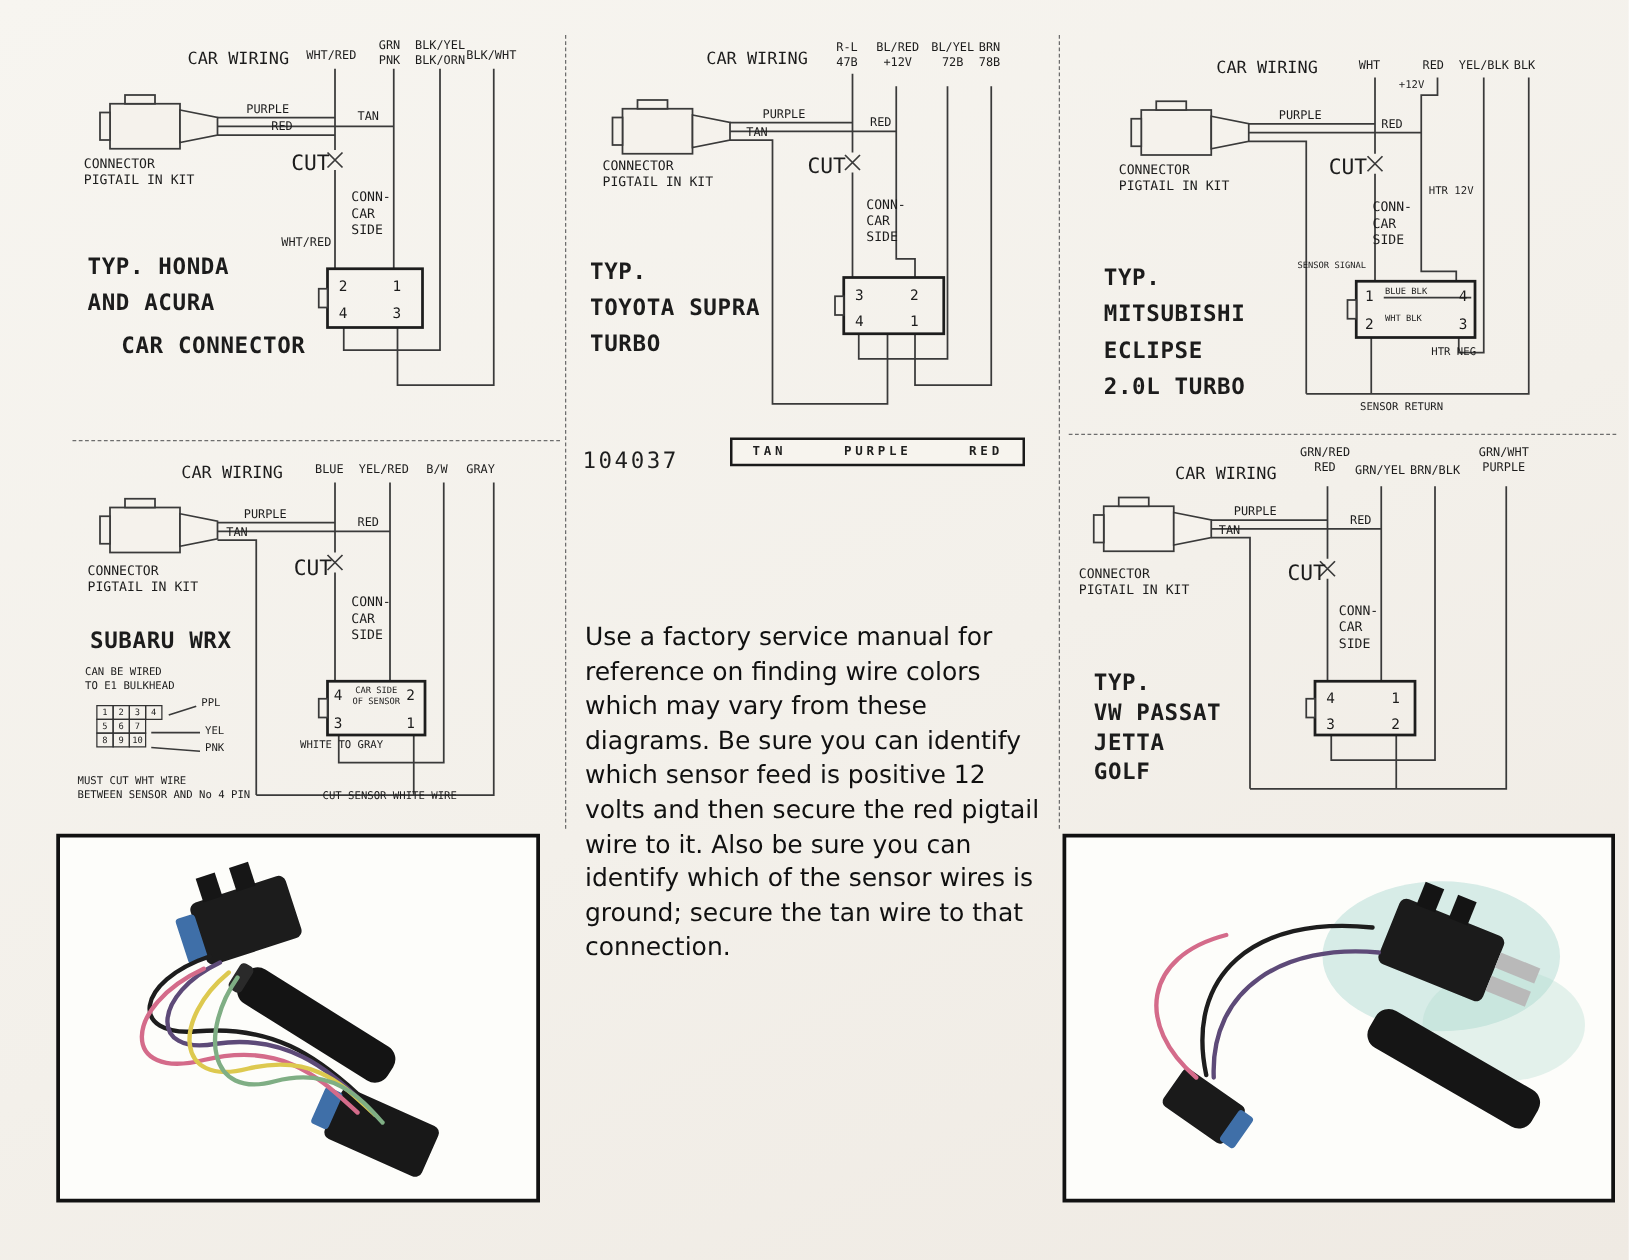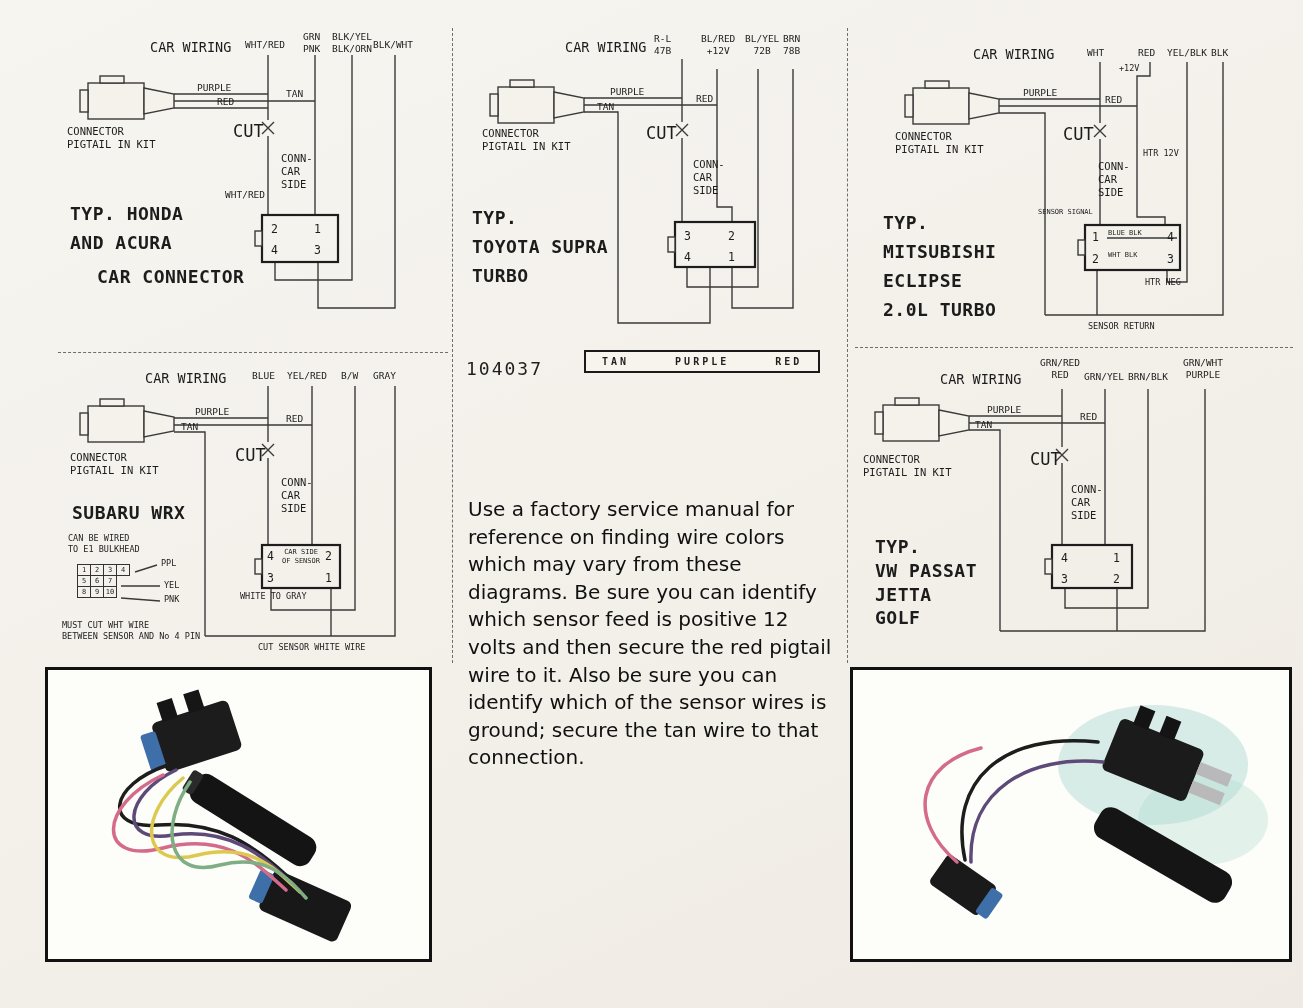--- a/index.html
+++ b/index.html
@@ -89,21 +89,21 @@
       <rect x="20" y="3" width="24" height="7"></rect>
         <path d="M64,15 L94,21 L94,35 L64,41 Z"></path>
     </g>
     <path class="wire" d="M124,73 H222 M124,80 H257 M124,87 H158 V298 H250 V242"></path>
     <path class="wire" d="M222,34 V97 M222,113 V197 M257,44 V182 H272 V197 M298,44 V262 H227 V242 M333,44 V283 H272 V242"></path>
     <path class="wire" d="M216,99 L228,111 M228,99 L216,111"></path>
     <rect class="pinbox" x="215" y="197" width="80" height="45"></rect>
     <rect class="plug" x="208" y="212" width="7" height="15"></rect>
   </svg>
   <span class="lbl f13" style="left:105px;top:14px">CAR WIRING</span>
-  <span class="lbl f9 ctr" style="left:194px;top:8px">R-L
+  <span class="lbl f9 ctr" style="left:209px;top:8px">R-L
 47B</span>
   <span class="lbl f9 ctr" style="left:241px;top:8px">BL/RED
 +12V</span>
   <span class="lbl f9 ctr" style="left:285px;top:8px">BL/YEL
 72B</span>
   <span class="lbl f9 ctr" style="left:323px;top:8px">BRN
 78B</span>
   <span class="lbl f9" style="left:150px;top:61px">PURPLE</span>
   <span class="lbl f9" style="left:236px;top:68px">RED</span>
   <span class="lbl f9" style="left:137px;top:76px">TAN</span>
@@ -222,21 +222,21 @@
   <span class="lbl f8" style="left:109px;top:234px">PNK</span>
   <span class="lbl f8" style="left:7px;top:260px">MUST CUT WHT WIRE
 BETWEEN SENSOR AND  No 4 PIN</span>
   <span class="lbl f11" style="left:212px;top:189px">4</span>
   <span class="lbl f7 ctr" style="left:226px;top:188px;width:40px">CAR SIDE
 OF SENSOR</span>
   <span class="lbl f11" style="left:270px;top:189px">2</span>
   <span class="lbl f11" style="left:212px;top:211px">3</span>
   <span class="lbl f11" style="left:270px;top:211px">1</span>
   <span class="lbl f8" style="left:185px;top:231px">WHITE TO GRAY</span>
-  <span class="lbl f8" style="left:203px;top:282px">CUT SENSOR WHITE WIRE</span>
+  <span class="lbl f8" style="left:203px;top:272px">CUT SENSOR WHITE WIRE</span>
 </div>
 
 <div class="panel" style="left:855px;top:355px;width:440px;height:300px">
   <svg width="440" height="300" viewBox="0 0 440 300">
     <g class="plug" transform="translate(20,40)">
       <rect x="8" y="10" width="56" height="36"></rect>
         <rect x="0" y="17" width="8" height="22"></rect>
       <rect x="20" y="3" width="24" height="7"></rect>
         <path d="M64,15 L94,21 L94,35 L64,41 Z"></path>
     </g>

